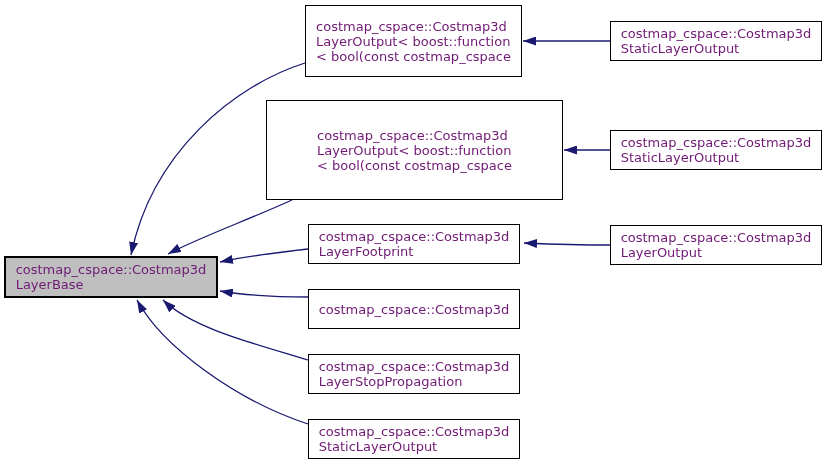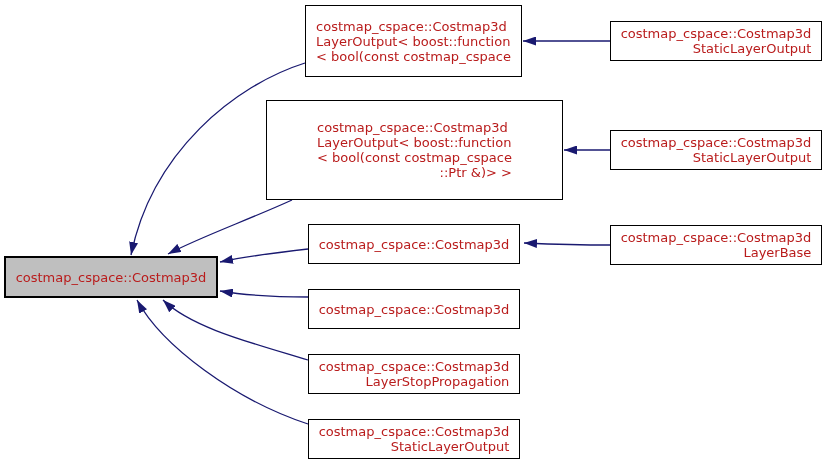--- a/index.html
+++ b/index.html
@@ -15,31 +15,31 @@
     z-index:0;pointer-events:none;
   }
   .node{
     position:absolute;
     box-sizing:border-box;
     background:#ffffff;
     border:1px solid #000000;
     display:flex;align-items:center;justify-content:center;
     z-index:1;
     font-size:13px;
-    color:#b91c1c;
+    color:#701a75;
     cursor:pointer;
   }
   .node.highlight{
     background:#bfbfbf;
     border:2px solid #000000;
     cursor:default;
   }
   .label{display:inline-block;line-height:15px;white-space:nowrap;}
   .lbl-line{text-align:left;}
-  .lbl-line:last-child{text-align:right;}
+  .lbl-line:last-child{text-align:left;}
 </style>
 </head>
 <body>
 
 <div class="canvas">
 
   <svg class="edges" width="828" height="467" viewBox="0 0 828 467" xmlns="http://www.w3.org/2000/svg">
     <defs>
       <marker id="arrow" viewBox="0 0 13 9" refX="13" refY="4.5" markerWidth="13" markerHeight="9" orient="auto" markerUnits="userSpaceOnUse">
         <polygon points="0,0 13,4.5 0,9" fill="#191970"></polygon>
@@ -54,43 +54,44 @@
       <path d="M 308,424 C 235,400 162,346 137,300" marker-end="url(#arrow)"></path>
       <path d="M 610,41 L 523,41" marker-end="url(#arrow)"></path>
       <path d="M 610,150 L 564,150" marker-end="url(#arrow)"></path>
       <path d="M 610,245 C 580,245 548,244 524,243" marker-end="url(#arrow)"></path>
     </g>
   </svg>
 
   <div class="node highlight" style="left:4px;top:256px;width:214px;height:42px;">
     <span class="label">
         <div class="lbl-line">costmap_cspace::Costmap3d</div>
+        <div class="lbl-line">LayerBase</div>
       </span>
   </div>
 
   <div class="node" style="left:305px;top:5px;width:217px;height:72px;">
     <span class="label">
         <div class="lbl-line">costmap_cspace::Costmap3d</div>
         <div class="lbl-line">LayerOutput&lt; boost::function</div>
         <div class="lbl-line">&lt; bool(const costmap_cspace</div>
       </span>
   </div>
 
   <div class="node" style="left:266px;top:100px;width:297px;height:100px;">
     <span class="label">
         <div class="lbl-line">costmap_cspace::Costmap3d</div>
         <div class="lbl-line">LayerOutput&lt; boost::function</div>
         <div class="lbl-line">&lt; bool(const costmap_cspace</div>
-        <div class="lbl-line">::Ptr &amp;)&gt; &gt;</div>
       </span>
   </div>
 
   <div class="node" style="left:308px;top:224px;width:212px;height:40px;">
     <span class="label">
         <div class="lbl-line">costmap_cspace::Costmap3d</div>
+        <div class="lbl-line">LayerFootprint</div>
       </span>
   </div>
 
   <div class="node" style="left:308px;top:289px;width:212px;height:40px;">
     <span class="label">
         <div class="lbl-line">costmap_cspace::Costmap3d</div>
       </span>
   </div>
 
   <div class="node" style="left:308px;top:354px;width:212px;height:40px;">
@@ -117,17 +118,17 @@
   <div class="node" style="left:610px;top:130px;width:212px;height:40px;">
     <span class="label">
         <div class="lbl-line">costmap_cspace::Costmap3d</div>
         <div class="lbl-line">StaticLayerOutput</div>
       </span>
   </div>
 
   <div class="node" style="left:610px;top:225px;width:212px;height:40px;">
     <span class="label">
         <div class="lbl-line">costmap_cspace::Costmap3d</div>
-        <div class="lbl-line">LayerBase</div>
+        <div class="lbl-line">LayerOutput</div>
       </span>
   </div>
 
 </div>
 
 </body></html>

